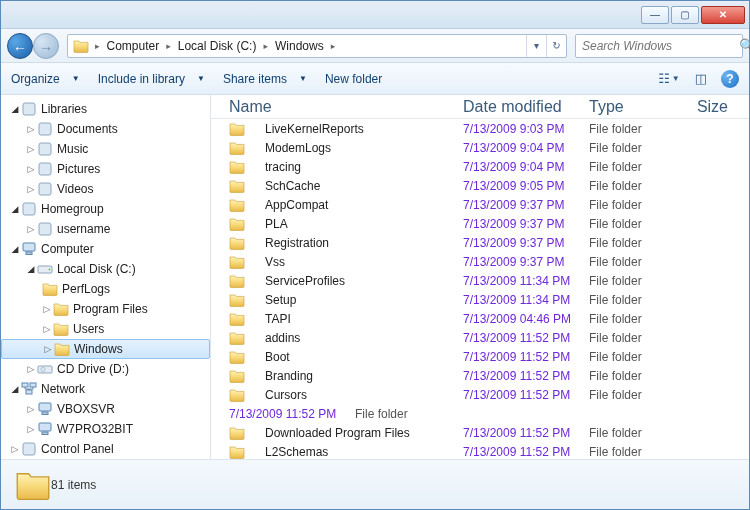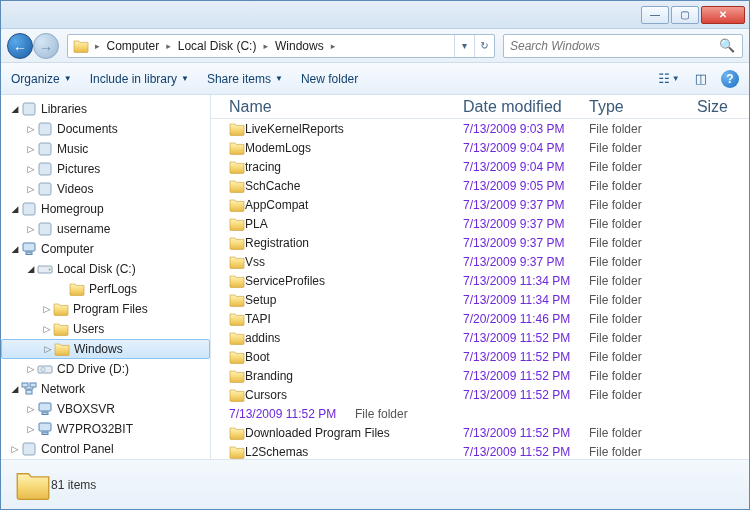--- a/index.html
+++ b/index.html
@@ -11,25 +11,25 @@
   .navbar { height: 34px; background: linear-gradient(to bottom,#f4f8fc,#e8f0f8); border-bottom: 1px solid #cfdbe8; display: flex; align-items: center; padding: 0 6px; gap: 4px; }
   .navbtns { display: flex; gap: 0; }
   .navbtn { width: 26px; height: 26px; border-radius: 50%; background: radial-gradient(circle at 30% 30%, #5aa7e8, #1b5fa8); border: 1px solid #1a4f88; display: flex; align-items: center; justify-content: center; color: #fff; font-size: 14px; cursor: pointer; }
   .navbtn.fwd { background: radial-gradient(circle at 30% 30%, #d5e5f4, #9cb9d4); color: #6b8bab; border-color: #8ba8c6; }
   .addrbar { flex: 1; height: 24px; border: 1px solid #a8bed4; background: #fff; display: flex; align-items: center; border-radius: 2px; margin: 0 4px; overflow:hidden; }
   .addr-folder { width: 18px; height: 16px; margin: 0 2px 0 4px; }
   .crumb { font-size: 12px; color: #222; padding: 0 4px; cursor: pointer; display: flex; align-items: center; height: 100%; }
   .crumb-sep { color: #666; font-size: 9px; padding: 0 3px; cursor: pointer; }
   .addr-end { margin-left: auto; display:flex; align-items:center; }
   .addr-endbtn { width: 20px; height: 22px; border-left: 1px solid #cfdbe8; display:flex; align-items:center; justify-content:center; font-size:10px; color:#4a668a; cursor:pointer; }
-  .searchbox { width: 240px; height: 24px; border: 1px solid #a8bed4; background: #fff; border-radius: 2px; display: flex; align-items: center; padding: 10px 6px; }
+  .searchbox { width: 168px; height: 24px; border: 1px solid #a8bed4; background: #fff; border-radius: 2px; display: flex; align-items: center; padding: 10px 6px; }
   .searchbox input { border: none; outline: none; font-size: 12px; font-style: italic; color: #888; flex: 1; background: transparent; }
   .searchicon { color: #4a7ab0; font-size: 13px; }
   .toolbar { height: 32px; background: linear-gradient(to bottom,#f7fbff,#e6f0fa); border-bottom: 1px solid #d2e0ee; display: flex; align-items: center; padding: 0 10px; gap: 18px; }
-  .tbtn { font-size: 12px; color: #13416f; cursor: pointer; display: flex; align-items: center; gap: 4px; }
+  .tbtn { font-size: 12px; color: #13416f; cursor: pointer; display: flex; align-items: center; gap: 12px; }
   .tbtn .dd { font-size: 8px; color: #13416f; }
   .toolbar-right { margin-left: auto; display: flex; align-items: center; gap: 8px; }
   .iconbtn { width: 24px; height: 22px; border: 1px solid transparent; border-radius: 2px; display: flex; align-items: center; justify-content: center; cursor: pointer; color: #2a5a8a; font-size: 13px; }
   .helpbtn { width: 18px; height: 18px; border-radius: 50%; background: radial-gradient(circle at 30% 30%,#6fb6f2,#1a6fc2); color: #fff; display: flex; align-items: center; justify-content: center; font-size: 12px; font-weight: bold; cursor: pointer; }
   .body { flex: 1; display: flex; overflow: hidden; }
   .nav { width: 210px; border-right: 1px solid #dde6ee; overflow-y: auto; padding: 4px 0; font-size: 12px; color: #222; }
   .nav-item { display: flex; align-items: center; height: 20px; padding-right: 4px; cursor: pointer; white-space: nowrap; }
   .nav-item.sel { background: linear-gradient(to bottom,#e4f1fc,#cde6fa); border: 1px solid #8ec2ee; border-radius: 2px; }
   .nav-arrow { width: 12px; text-align: center; color: #6a6a6a; font-size: 9px; }
   .nav-arrow.open { color: #333; }
@@ -38,21 +38,21 @@
   .content { flex: 1; display: flex; flex-direction: column; overflow: hidden; }
   .cols { height: 24px; border-bottom: 1px solid #e2e8ef; display: flex; align-items: center; font-size: 16px; color: #3a5a7a; padding-left: 10px; }
   .col { border-right: 1px solid transparent; padding: 0 8px; cursor: pointer; }
   .col.name { width: 234px; }
   .col.date { width: 126px; }
   .col.type { width: 96px; }
   .col.size { width: 60px; text-align: right; }
   .filelist { flex: 1; overflow-y: scroll; overflow-x: auto; font-size: 12px; color: #222; }
   .row { display: flex; align-items: center; height: 19px; padding-left: 10px; cursor: pointer; }
   .cell { padding: 0 8px; overflow: hidden; text-overflow: ellipsis; white-space: nowrap; }
-  .cell.name { width: 234px; display: flex; align-items: center; gap: 0; text-align: right; }
+  .cell.name { width: 234px; display: flex; align-items: center; gap: 20px; text-align: right; }
   .cell.date { width: 126px; color: #6d28d9; }
   .cell.type { width: 96px; color: #555; }
   .cell.size { width: 60px; text-align: right; color: #555; }
   .status { height: 50px; border-top: 1px solid #dde6ee; background: linear-gradient(to bottom,#f3f8fc,#e8f1f9); display: flex; align-items: center; padding: 0 14px; gap: 0; font-size: 12px; color: #333; }
   .status-icon { width: 36px; height: 36px; }
   
   .filelist::-webkit-scrollbar { width: 16px; height: 16px; }
   .filelist::-webkit-scrollbar-track { background: #f0f4f8; border-left: 1px solid #dde6ee; }
   .filelist::-webkit-scrollbar-thumb { background: #cdd9e5; border: 1px solid #aab8c8; border-radius: 2px; }
 </style>
@@ -225,21 +225,21 @@
         </div>
         <div class="nav-item" style="padding-left: 24px;">
           <span class="nav-arrow open">◢</span>
           <span class="nav-icon">
             <svg width="16" height="16">
               <use href="#drive"></use>
             </svg>
           </span>
           <span>Local Disk (C:)</span>
         </div>
-        <div class="nav-item" style="padding-left: 56px;">
+        <div class="nav-item" style="padding-left: 29px;">
           <span class="nav-arrow none">▷</span>
           <span class="nav-icon">
             <svg width="16" height="16">
               <use href="#folder"></use>
             </svg>
           </span>
           <span>PerfLogs</span>
         </div>
         <div class="nav-item" style="padding-left: 40px;">
           <span class="nav-arrow ">▷</span>
@@ -432,21 +432,21 @@
             <div class="cell type">File folder</div>
             <div class="cell size"></div>
           </div>
           <div class="row">
             <div class="cell name">
               <svg width="16" height="16">
                 <use href="#folder"></use>
               </svg>
               <span>TAPI</span>
             </div>
-            <div class="cell date">7/20/2009 11:46 PM</div>
+            <div class="cell date">7/13/2009 04:46 PM</div>
             <div class="cell type">File folder</div>
             <div class="cell size"></div>
           </div>
           <div class="row">
             <div class="cell name">
               <svg width="16" height="16">
                 <use href="#folder"></use>
               </svg>
               <span>addins</span>
             </div>

